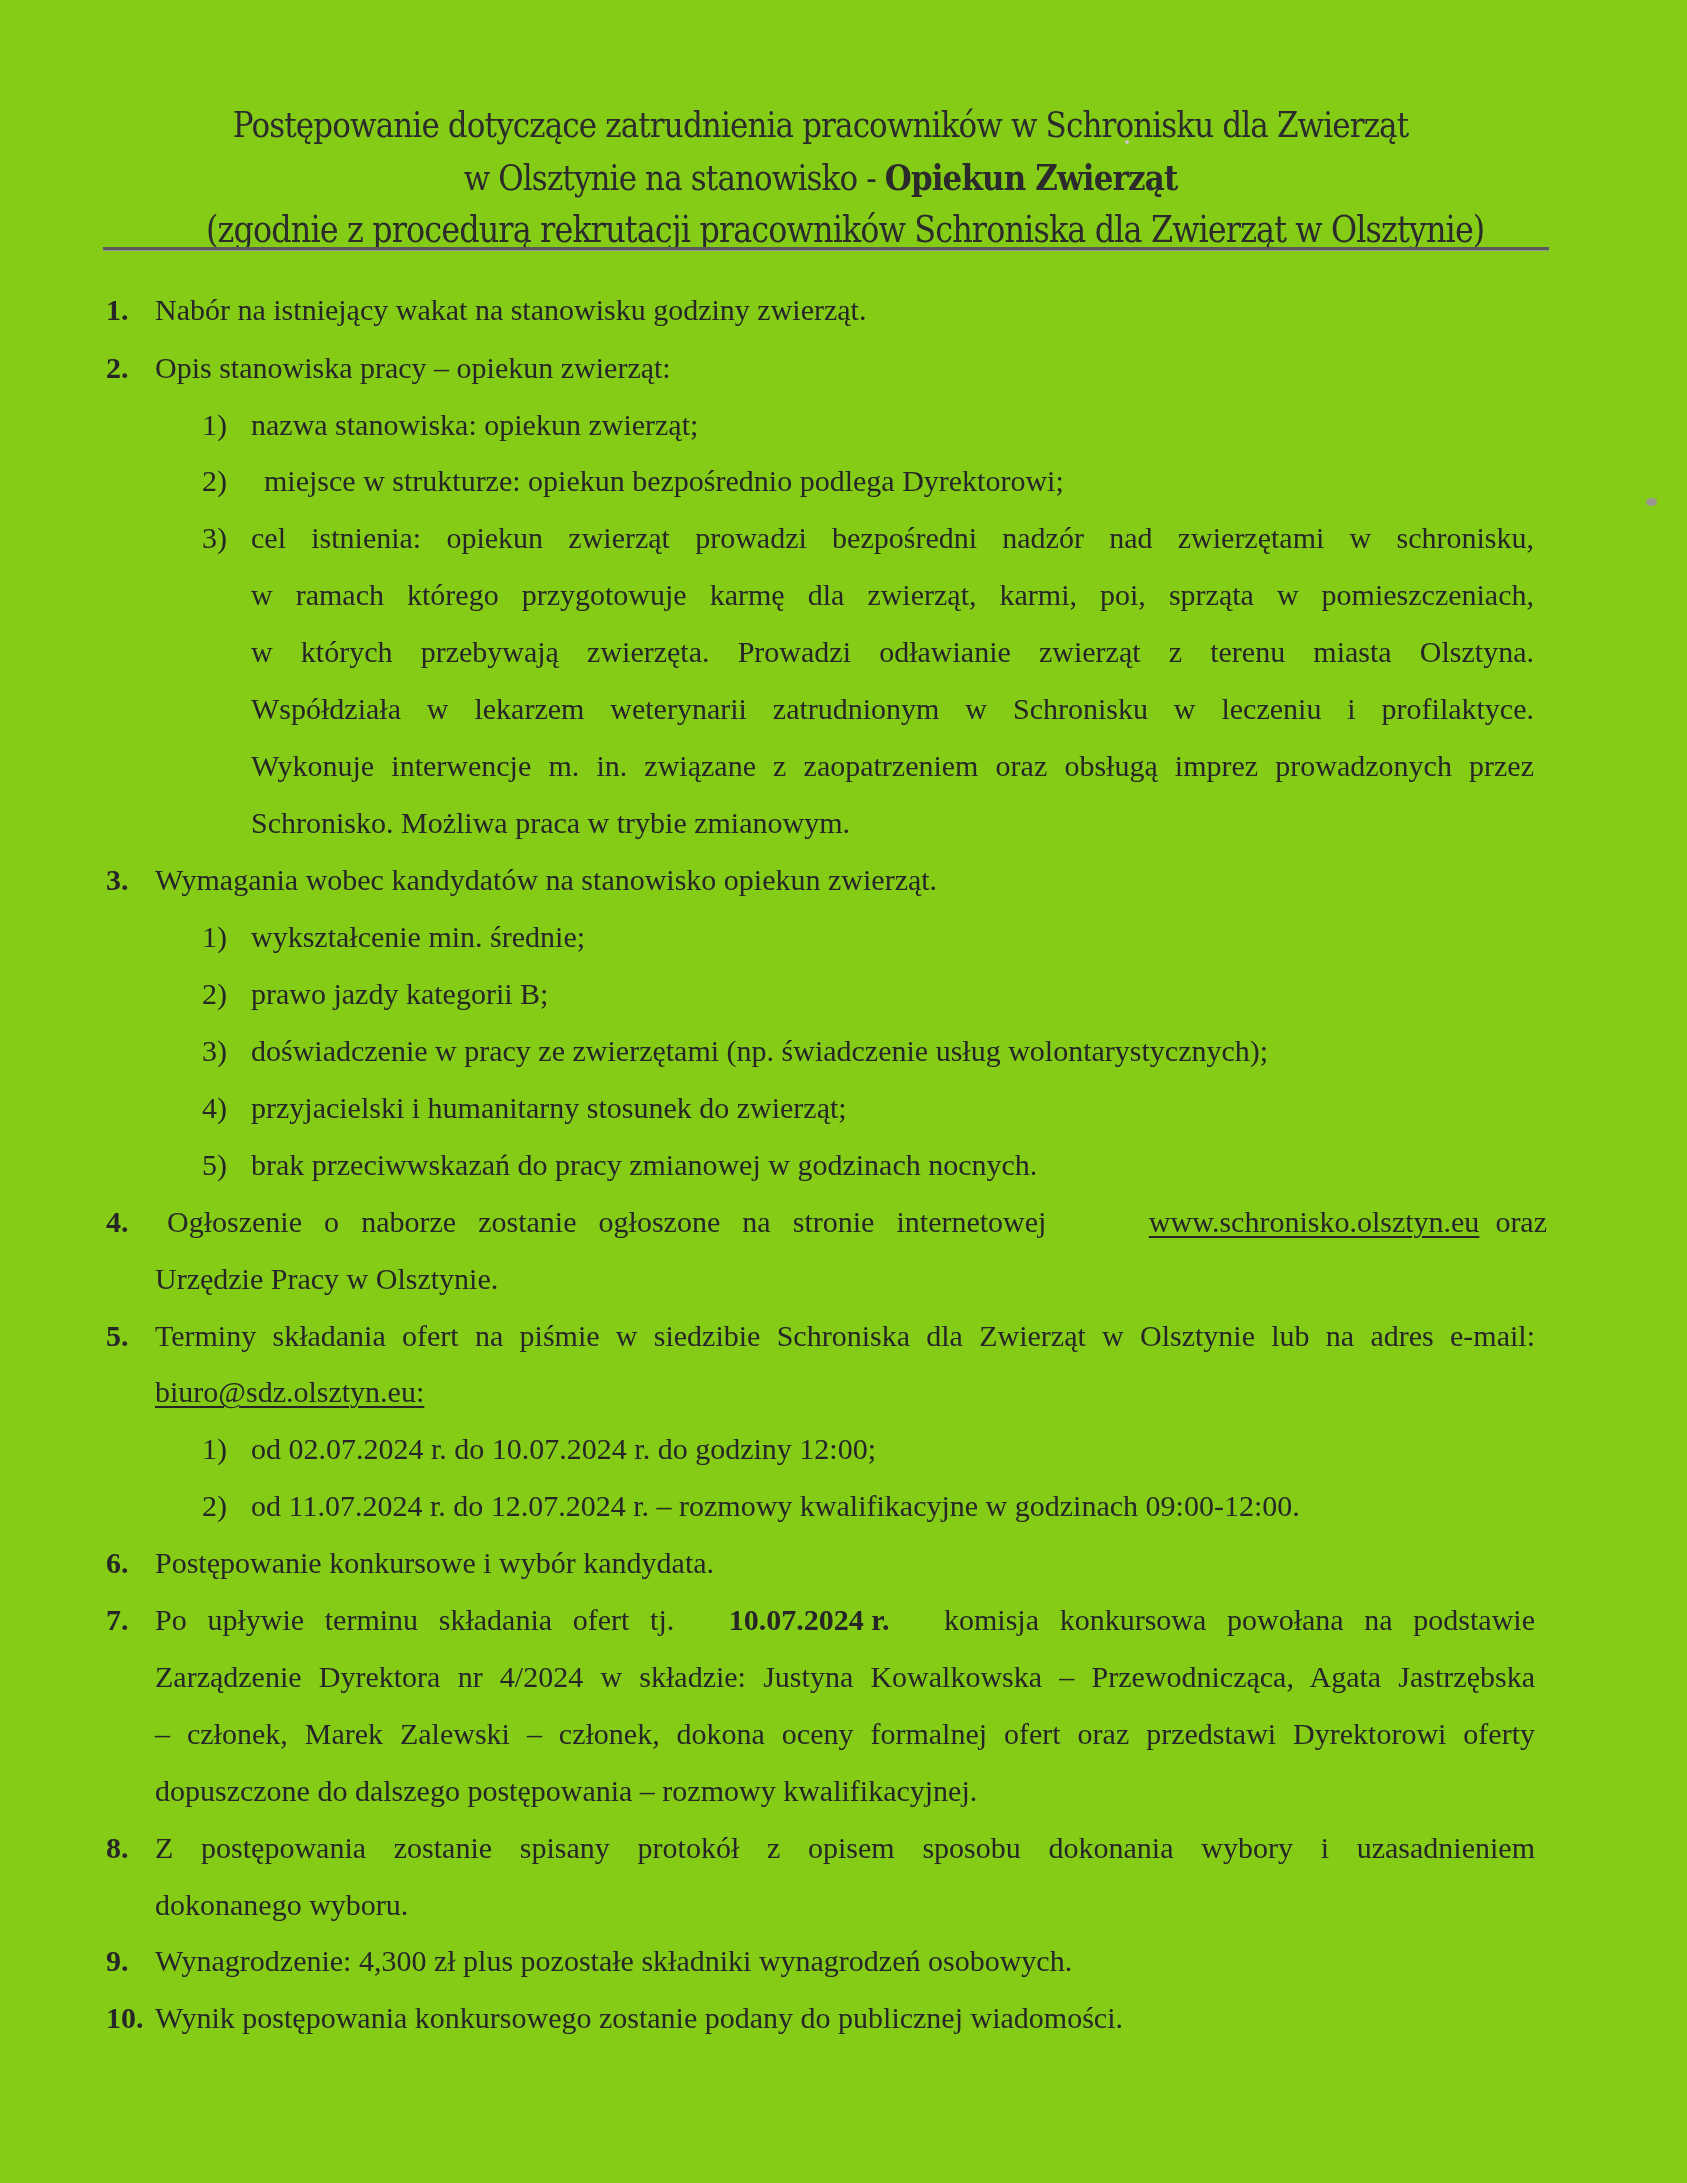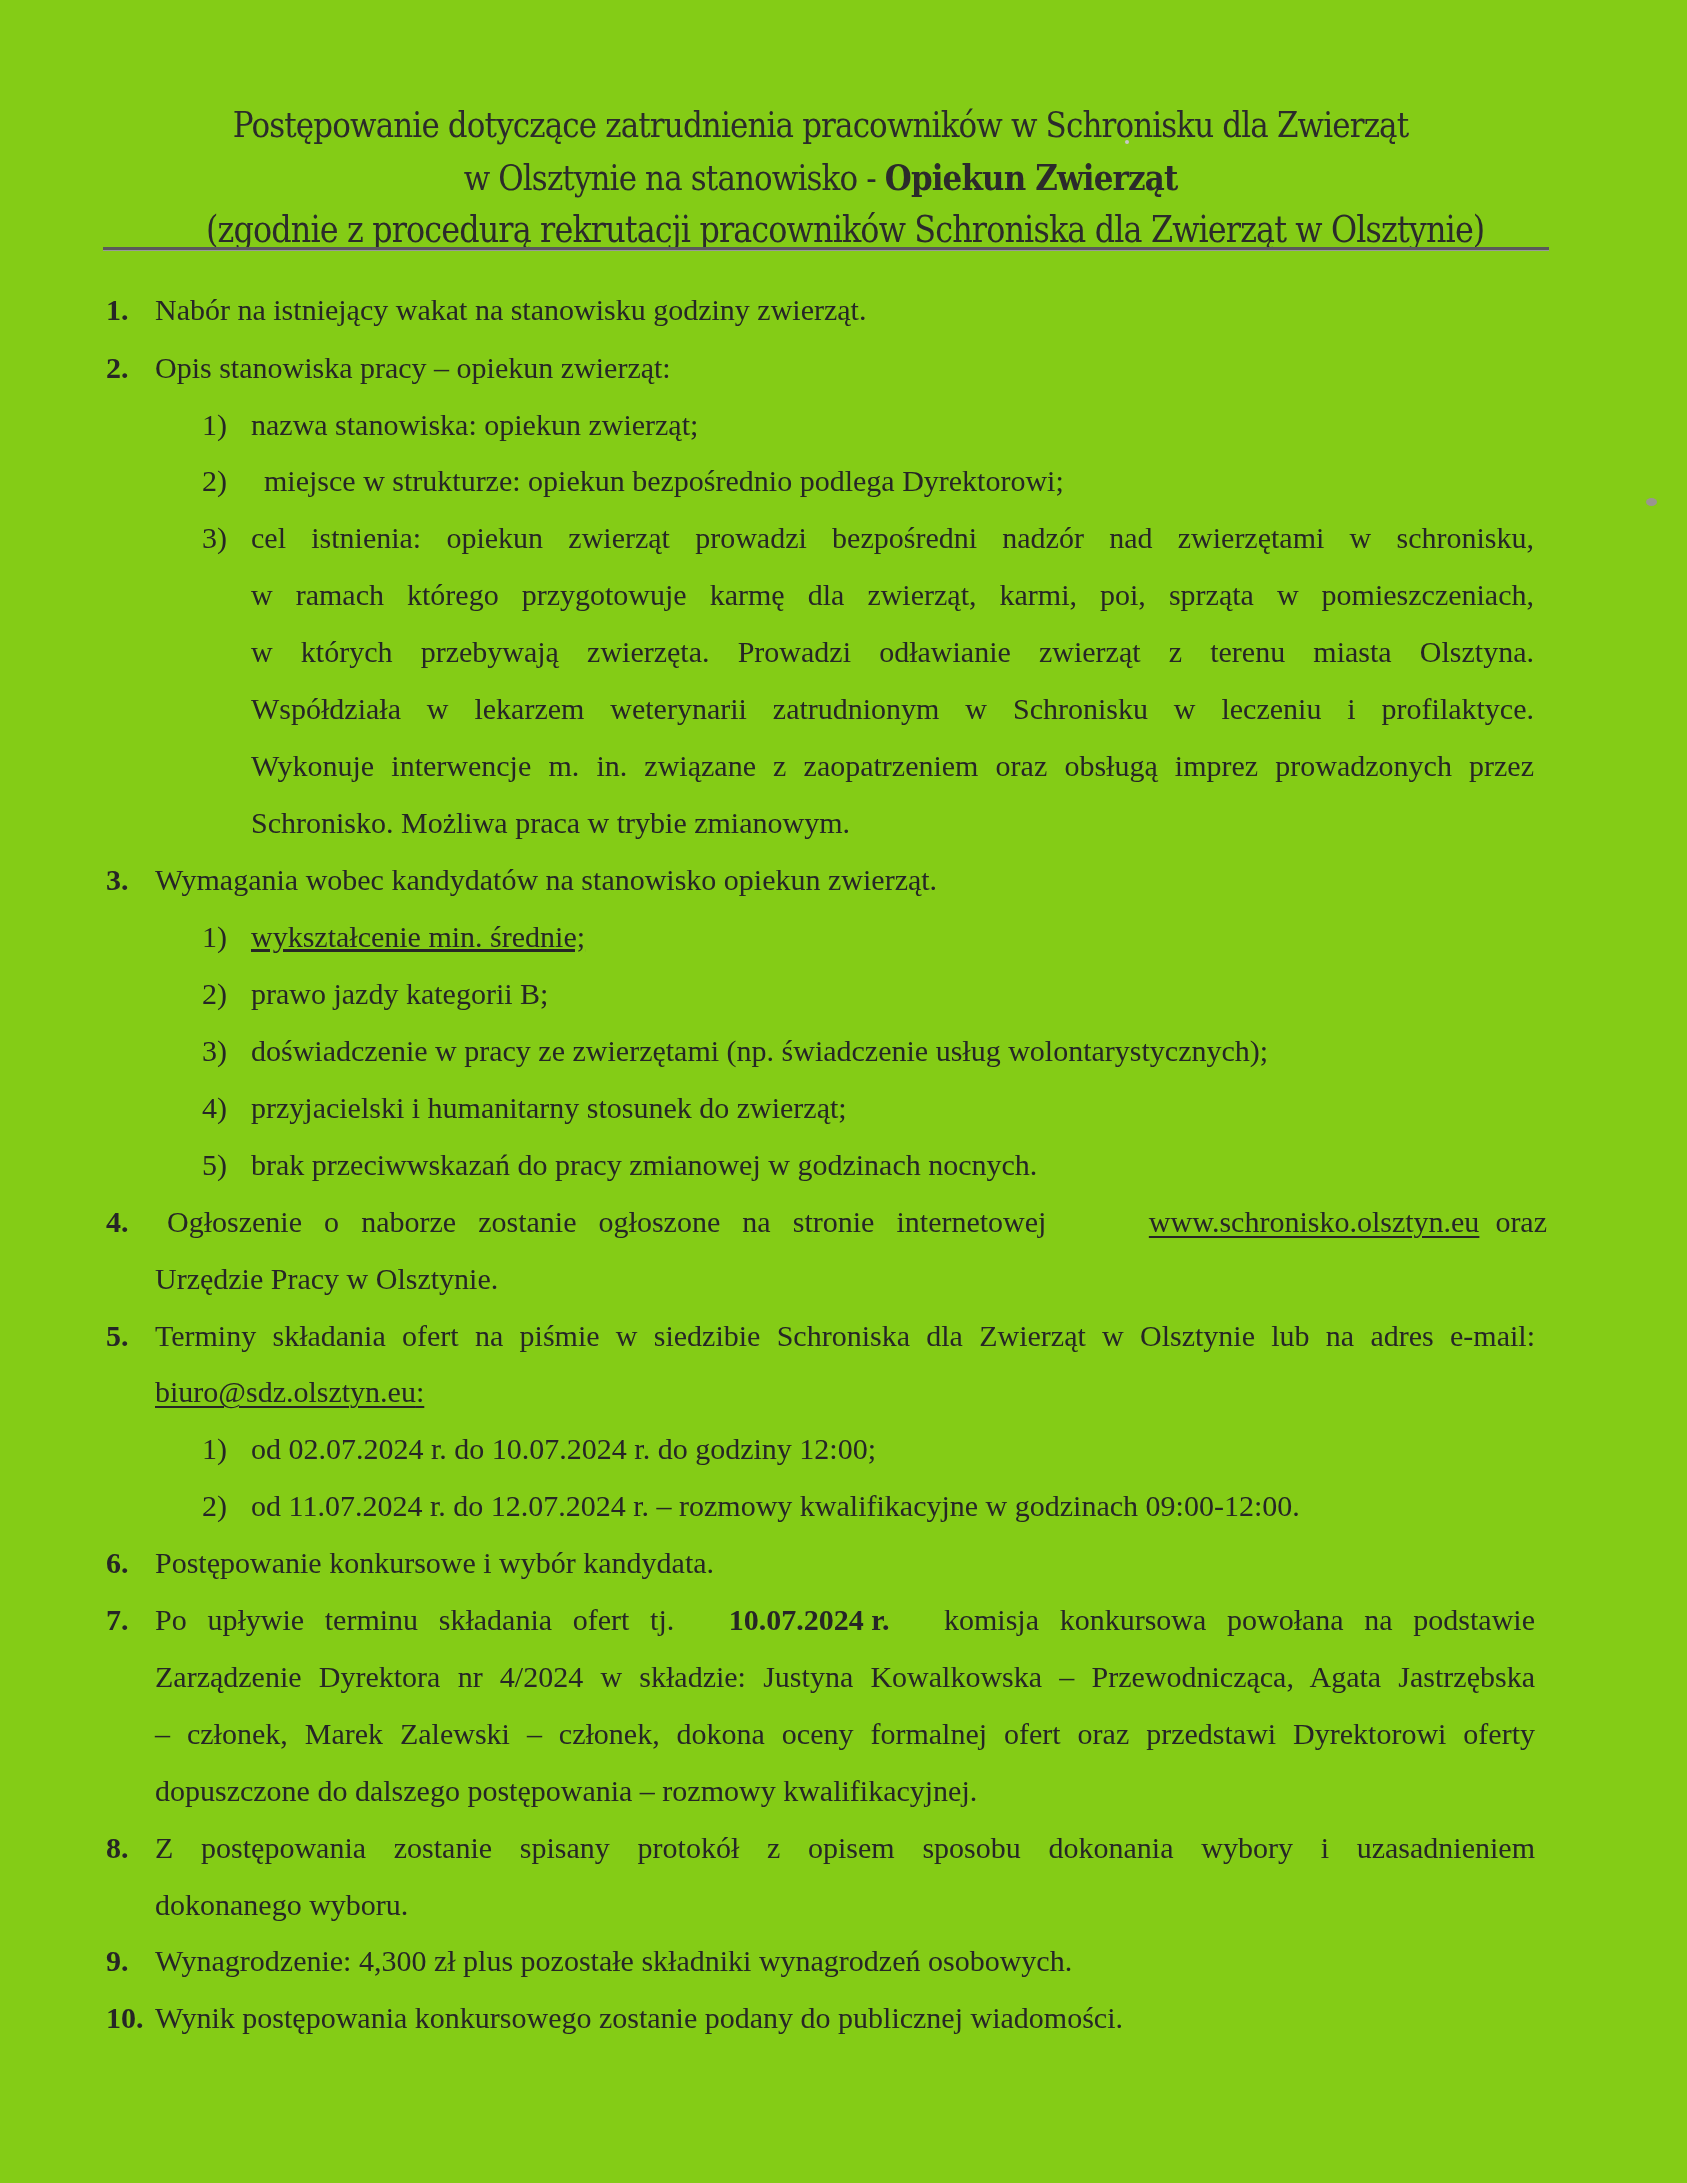--- a/index.html
+++ b/index.html
@@ -154,21 +154,21 @@
     <div class="row" style="top:804px; left:0;">
       <span class="txt" style="left:251px;">Schronisko. Możliwa praca w trybie zmianowym.</span>
     </div>
 
     <div class="row" style="top:861px; left:0;">
       <span class="num">3.</span>
       <span class="txt" style="left:155px;">Wymagania wobec kandydatów na stanowisko opiekun zwierząt.</span>
     </div>
     <div class="row" style="top:918px; left:0;">
       <span class="subnum" style="left:202px;">1)</span>
-      <span class="txt" style="left:251px;text-decoration:underline;">wykształcenie min. średnie;</span>
+      <span class="txt" style="left:251px;">wykształcenie min. średnie;</span>
     </div>
     <div class="row" style="top:975px; left:0;">
       <span class="subnum" style="left:202px;">2)</span>
       <span class="txt" style="left:251px;">prawo jazdy kategorii B;</span>
     </div>
     <div class="row" style="top:1032px; left:0;">
       <span class="subnum" style="left:202px;">3)</span>
       <span class="txt" style="left:251px;">doświadczenie w pracy ze zwierzętami (np. świadczenie usług wolontarystycznych);</span>
     </div>
     <div class="row" style="top:1089px; left:0;">

